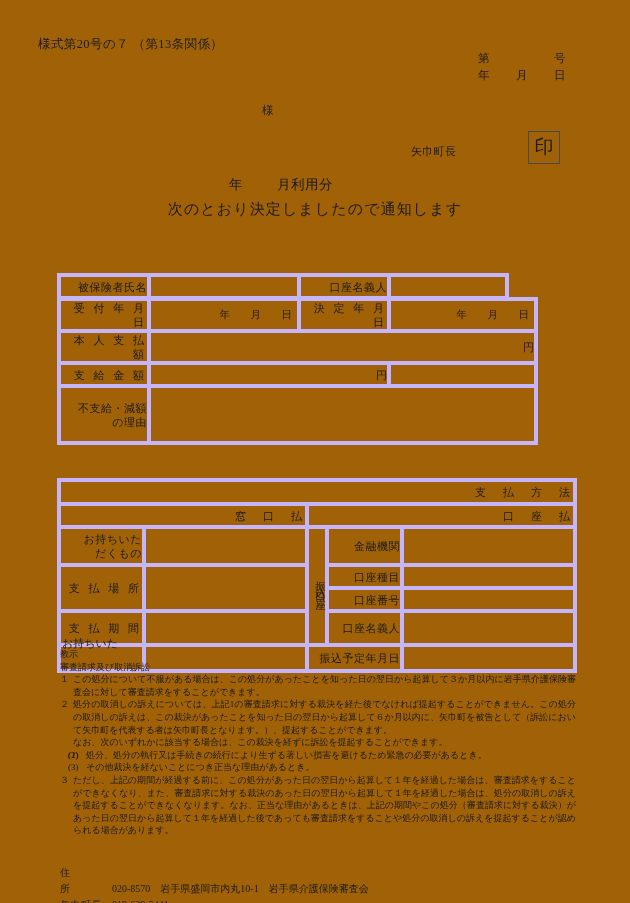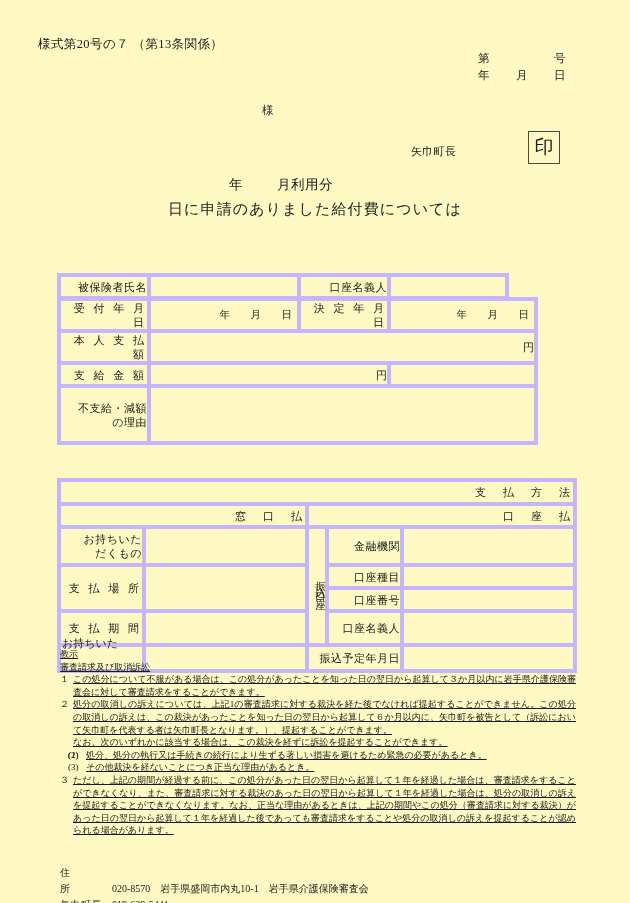--- a/index.html
+++ b/index.html
@@ -11,21 +11,21 @@
   body {
     font-family: "Liberation Serif", "DejaVu Serif", serif;
     color: #1a1a1a;
     -webkit-font-smoothing: antialiased;
   }
   .page {
     position: relative;
     width: 630px;
     height: 903px;
     margin: 0 auto;
-    background: #fef9c3;
+    background: #a16207;
     overflow: hidden;
   }
 
   
   .form-code {
     position: absolute;
     left: 38px;
     top: 36px;
     font-size: 12.5px;
     letter-spacing: 0.4px;
@@ -149,21 +149,20 @@
 
   
   .notes {
     position: absolute;
     left: 60px;
     top: 648px;
     width: 516px;
     font-size: 9px;
     line-height: 12.6px;
     text-align: justify;
-    text-decoration: underline;
   }
   .notes .n-item {
     text-indent: 0;
     padding-left: 13px;
     position: relative;
   }
   .notes .n-item .num {
     position: absolute;
     left: 0;
     top: 0;
@@ -209,21 +208,21 @@
     </div>
   </div>
 
   <div class="addressee">様</div>
   <div class="issuer">矢巾町長</div>
   <div class="seal-box">印</div>
 
   <div class="title-line1">
     <span>年</span><span class="gap"></span><span>月利用分</span>
   </div>
-  <div class="title-line2">日に申請のありました給付費については</div>
+  <div class="title-line2">次のとおり決定しましたので通知します</div>
 
 
   <table class="tbl" id="tbl-insured">
     <colgroup>
       <col style="width:90px">
         <col style="width:150px">
         <col style="width:90px">
         <col style="width:118px">
     </colgroup>
     <tbody>

